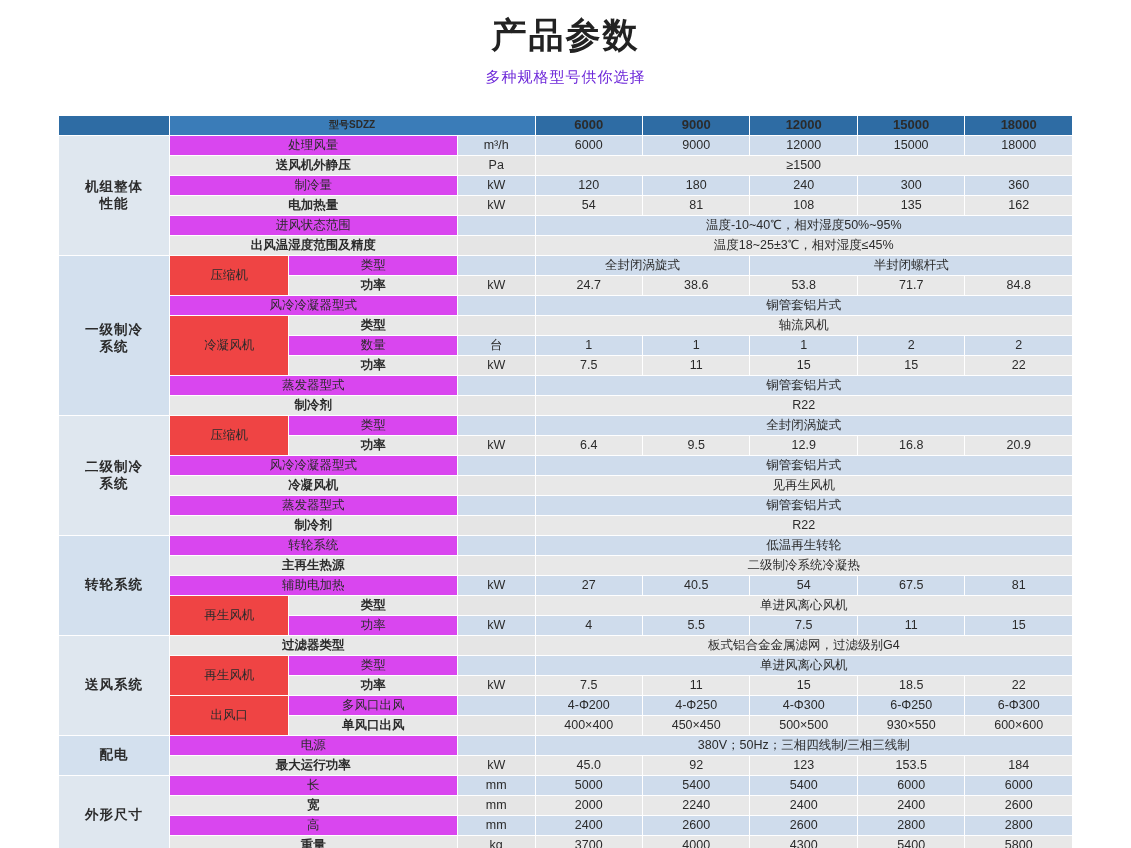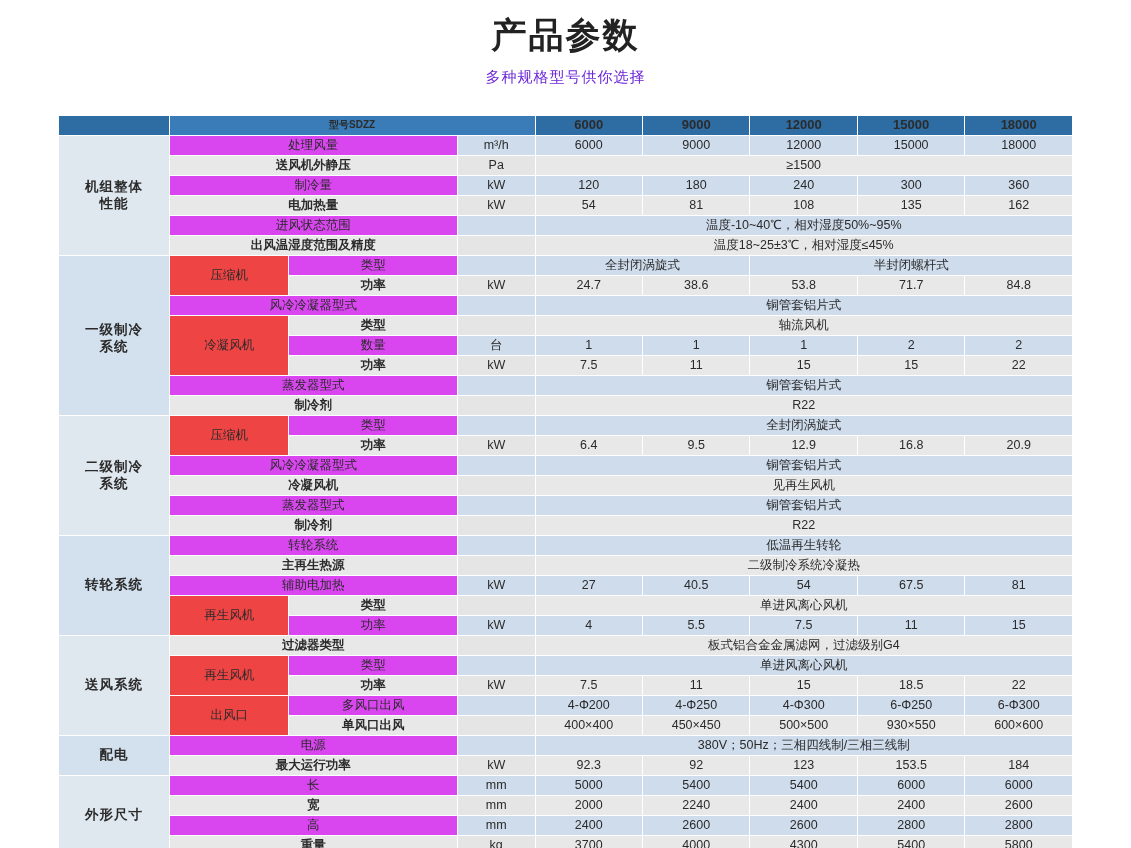--- a/index.html
+++ b/index.html
@@ -363,21 +363,21 @@
         <td class="grp grp-b" rowspan="2">
           <div style="white-space:pre-line;">配电</div>
         </td>
         <td class="lbl-blue" colspan="2">电源</td>
         <td class="unit-blue"></td>
         <td class="val-blue" colspan="5">380V；50Hz；三相四线制/三相三线制</td>
       </tr>
       <tr>
         <td class="lbl-gray" colspan="2">最大运行功率</td>
         <td class="unit-gray">kW</td>
-        <td class="val-gray">92.3</td>
+        <td class="val-gray">45.0</td>
         <td class="val-gray">92</td>
         <td class="val-gray">123</td>
         <td class="val-gray">153.5</td>
         <td class="val-gray">184</td>
       </tr>
 
       <tr>
         <td class="grp grp-a" rowspan="4">
           <div style="white-space:pre-line;">外形尺寸</div>
         </td>

